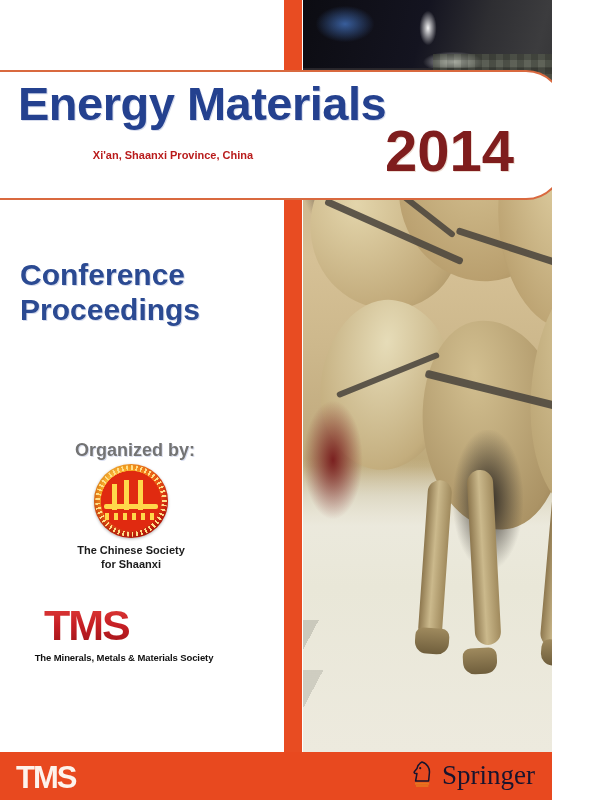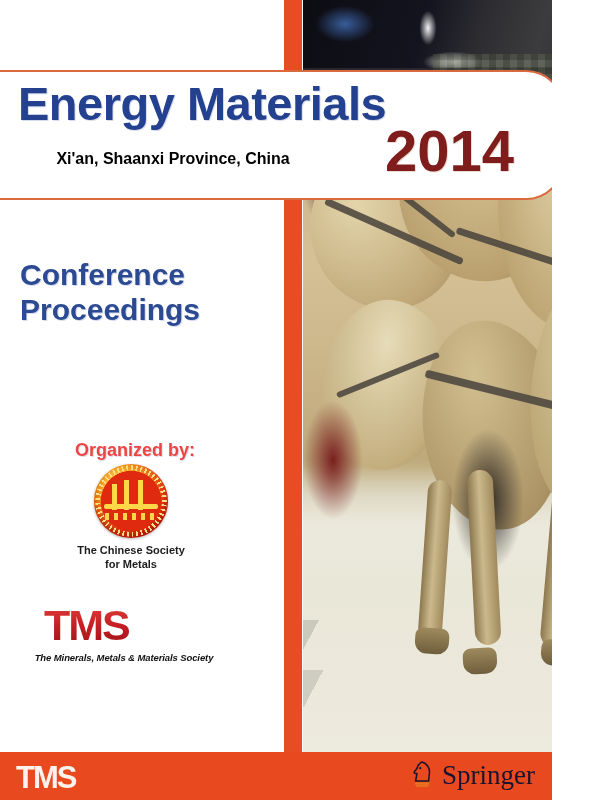--- a/index.html
+++ b/index.html
@@ -104,32 +104,32 @@
     font-size:47px;font-weight:bold;color:#24418f;letter-spacing:-0.5px;
     line-height:1;text-shadow:1px 1px 0 rgba(180,190,220,.55);
   }
   .year{
     position:absolute;left:385px;top:122px;
     font-size:58px;font-weight:bold;color:#7f1d1d;line-height:1;
     text-shadow:1px 1px 0 rgba(220,190,170,.5);
   }
   .subtitle{
     position:absolute;left:28px;top:148px;width:290px;text-align:center;
-    font-size:16px;font-weight:bold;color:#000000;line-height:1.35;
+    font-size:11px;font-weight:bold;color:#b91c1c;line-height:1.35;
   }
 
   
   .proceedings{
     position:absolute;left:20px;top:258px;width:250px;
     font-size:30px;font-weight:bold;color:#2b4a92;line-height:1.16;
     text-shadow:1px 1px 0 rgba(185,195,225,.6);
   }
   .organized{
     position:absolute;left:20px;top:440px;width:230px;text-align:center;
-    font-size:18px;font-weight:bold;color:#ef4444;
+    font-size:18px;font-weight:bold;color:#737373;
     text-shadow:1px 1px 0 rgba(185,195,225,.55);
   }
 
   .csm-logo{position:absolute;left:94px;top:464px;width:74px;height:74px;}
   .csm-disc{position:absolute;inset:0;border-radius:50%;
     background:
       radial-gradient(circle at 32% 26%,#ffd257 0%,#f7a11f 26%,#ef5b16 52%,#d9260f 74%,#a81206 100%);
     box-shadow:inset 0 -4px 8px rgba(120,10,0,.5), 0 1px 3px rgba(0,0,0,.3);}
   .csm-ring{position:absolute;inset:3px;border-radius:50%;
     background:radial-gradient(circle at 50% 50%,#e02a10 62%,rgba(224,42,16,0) 63%);}
@@ -154,21 +154,21 @@
 
   .tms-logo{position:absolute;left:44px;top:604px;width:160px;height:44px;}
   .tms-word{
     font-size:43px;font-weight:bold;letter-spacing:-2px;line-height:1;
     background:linear-gradient(to bottom,#e03e3a 0%,#c71f25 48%,#9e1418 100%);
     -webkit-background-clip:text;background-clip:text;color:transparent;
     -webkit-text-fill-color:transparent;
   }
   .tms-sub{
     position:absolute;left:20px;top:652px;width:208px;text-align:center;
-    font-size:9.5px;font-weight:bold;color:#111;letter-spacing:-0.1px;font-style:italic;
+    font-size:9.5px;font-weight:bold;color:#111;letter-spacing:-0.1px;
   }
 
   
   .bottom-bar{position:absolute;left:0;top:752px;width:602px;height:48px;background:#e8491f;}
   .bottom-tms{
     position:absolute;left:16px;top:762px;
     font-size:31px;font-weight:bold;color:#fdf3ec;letter-spacing:-2px;line-height:1;
   }
   .springer{position:absolute;left:411px;top:760px;height:30px;display:flex;align-items:center;gap:7px;}
   .springer-mark{position:relative;width:24px;height:28px;}
@@ -229,21 +229,21 @@
   <div class="csm-logo">
     <div class="csm-disc"></div>
     <div class="csm-ring"></div>
     <div class="csm-dots"></div>
     <div class="csm-glyph"></div>
     <div class="csm-bar"></div>
     <div class="csm-chars"></div>
   </div>
   <div class="csm-text">
     <div>The Chinese Society</div>
-    <div>for Metals</div>
+    <div>for Shaanxi</div>
   </div>
 
   <div class="tms-logo">
     <div class="tms-word">TMS</div>
   </div>
   <div class="tms-sub">The Minerals, Metals &amp; Materials Society</div>
 
   <div class="bottom-bar"></div>
   <div class="bottom-tms">TMS</div>
 

